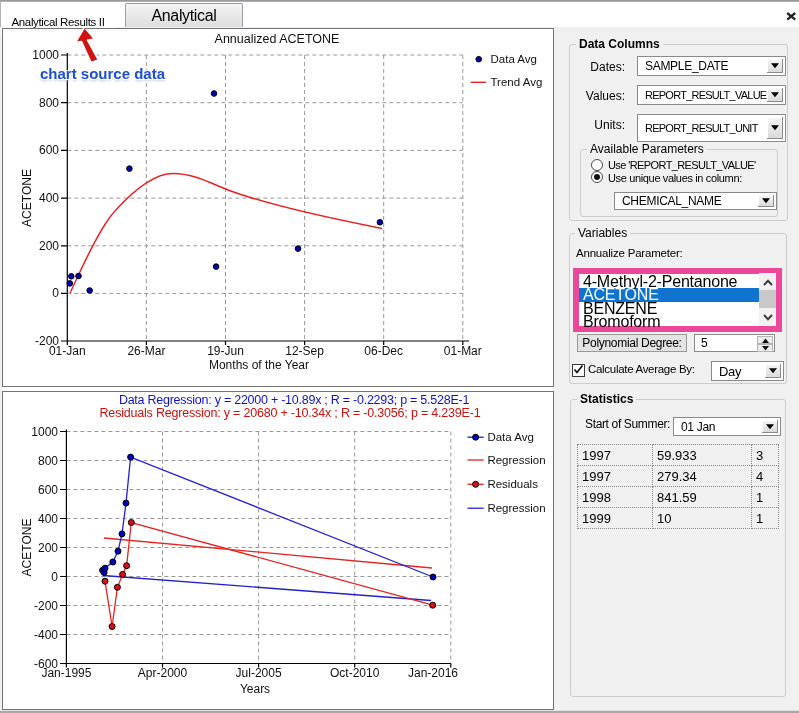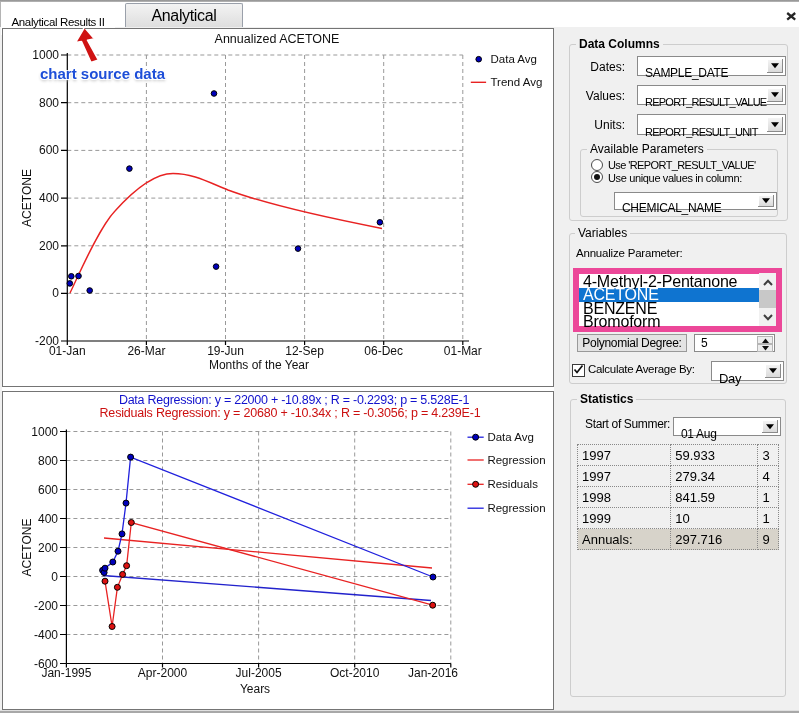--- a/index.html
+++ b/index.html
@@ -16,21 +16,21 @@
 #panel1 { left:2px; top:28px; width:552px; height:359px; background:#fff; border:1px solid #747474; }
 #panel2 { left:2px; top:391px; width:552px; height:319px; background:#fff; border:1px solid #747474; }
 #botbar { left:0; top:710px; width:799px; height:3px; background:#a8a8a8; border-top:1px solid #e0e0e0; }
 
 #ann { left:40px; top:65px; font-size:15px; letter-spacing:-0.3px; font-weight:bold; color:#1d4ed8; letter-spacing:0px; text-shadow:-1px -1px 0 #fff, 1px -1px 0 #fff, -1px 1px 0 #fff, 1px 1px 0 #fff, 0 2px 3px #bbb; }
 
 .grp { position:absolute; border:1px solid #cdcdcd; border-radius:3px; }
 .grplbl { position:absolute; top:-8px; background:#f0f0f0; font-size:12px; font-weight:bold; padding:0 3px; }
 .lbl { position:absolute; font-size:12px; white-space:nowrap; }
 .combo { position:absolute; background:#fff; border:1px solid #8a8a8a; font-size:12px; letter-spacing:-0.3px; }
-.combo .tx { position:absolute; left:7px; top:50%; transform:translateY(-50%); white-space:nowrap;margin-top:7px; }
+.combo .tx { position:absolute; left:7px; top:50%; transform:translateY(-50%); white-space:nowrap; }
 .combo .btn { position:absolute; right:2px; top:2px; bottom:2px; width:16px; background:linear-gradient(#f6f6f6,#d8d8d8); box-shadow:inset -1px -1px 0 #8a8a8a, inset 1px 1px 0 #fff; }
 .combo .btn:after { content:""; position:absolute; left:50%; top:50%; transform:translate(-50%,-30%); border:4px solid transparent; border-top:5px solid #000; }
 .radio { position:absolute; width:12px; height:12px; border:1px solid #4a4a4a; border-radius:50%; background:#fff; }
 .radio.sel:after { content:""; position:absolute; left:2px; top:2px; width:6px; height:6px; background:#111; border-radius:50%; }
 .cbx { position:absolute; width:13px; height:13px; border:1.3px solid #3a3a3a; background:#fff; }
 </style>
 </head>
 <body>
 <div class="abs" id="topline"></div>
 <div class="abs" id="tabstrip"></div>
@@ -175,21 +175,21 @@
 <div class="combo" style="left:637px;top:56px;width:149px;height:20px">
     <span class="tx">SAMPLE_DATE</span>
     <span class="btn"></span>
   </div>
 <div class="lbl" style="right:174px;top:89px">Values:</div>
 <div class="combo" style="left:637px;top:85px;width:149px;height:20px">
     <span class="tx" style="font-size:11px;letter-spacing:-0.75px">REPORT_RESULT_VALUE</span>
     <span class="btn"></span>
   </div>
 <div class="lbl" style="right:174px;top:118px">Units:</div>
-<div class="combo" style="left:637px;top:114px;width:149px;height:21px">
+<div class="combo" style="left:637px;top:114px;width:149px;height:28px">
     <span class="tx" style="font-size:11px;letter-spacing:-0.75px">REPORT_RESULT_UNIT</span>
     <span class="btn"></span>
   </div>
 <div class="grp" style="left:580px;top:149px;width:198px;height:68px"></div>
 <div class="grplbl" style="left:587px;top:142px;font-weight:normal">Available Parameters</div>
 <div class="radio" style="left:590.5px;top:158.5px"></div>
 <div class="lbl" style="left:608px;top:159px;font-size:11px;letter-spacing:-0.6px">Use 'REPORT_RESULT_VALUE'</div>
 <div class="radio sel" style="left:590.5px;top:171px"></div>
 <div class="lbl" style="left:608px;top:171.5px;font-size:11px;letter-spacing:-0.35px">Use unique values in column:</div>
 <div class="combo" style="left:614px;top:191.5px;width:163px;height:18px">
@@ -239,21 +239,21 @@
 <div class="lbl" style="left:588px;top:363px;font-size:11.5px;letter-spacing:-0.3px">Calculate Average By:</div>
 <div class="combo" style="left:711px;top:361px;width:73px;height:20px">
     <span class="tx" style="font-size:13px">Day</span>
     <span class="btn"></span>
   </div>
 
 <div class="grp" style="left:570px;top:399px;width:216px;height:298px"></div>
 <div class="grplbl" style="left:577px;top:392px">Statistics</div>
 <div class="lbl" style="left:585px;top:417px;letter-spacing:-0.35px">Start of Summer:</div>
 <div class="combo" style="left:673px;top:417px;width:108px;height:19px">
-    <span class="tx">01 Aug</span>
+    <span class="tx">01 Jan</span>
     <span class="btn"></span>
   </div>
 <table style="position:absolute;left:577px;top:444px;width:202px;border-collapse:collapse;font-size:13px">
   <tbody>
   <tr style="height:21px">
         <td style="border:1px dotted #888;padding-left:4px">1997</td>
         <td style="border:1px dotted #888;padding-left:4px">59.933</td>
         <td style="border:1px dotted #888;padding-left:4px">3</td>
       </tr>
   <tr style="height:21px">
@@ -264,20 +264,15 @@
   <tr style="height:21px">
         <td style="border:1px dotted #888;padding-left:4px">1998</td>
         <td style="border:1px dotted #888;padding-left:4px">841.59</td>
         <td style="border:1px dotted #888;padding-left:4px">1</td>
       </tr>
   <tr style="height:21px">
         <td style="border:1px dotted #888;padding-left:4px">1999</td>
         <td style="border:1px dotted #888;padding-left:4px">10</td>
         <td style="border:1px dotted #888;padding-left:4px">1</td>
       </tr>
-  <tr style="height:21px;background:#d7d3ca">
-        <td style="border:1px dotted #888;padding-left:4px">Annuals:</td>
-        <td style="border:1px dotted #888;padding-left:4px">297.716</td>
-        <td style="border:1px dotted #888;padding-left:4px">9</td>
-      </tr>
 </tbody>
   </table>
 <div class="abs" id="botbar"></div>
 
 </body></html>

